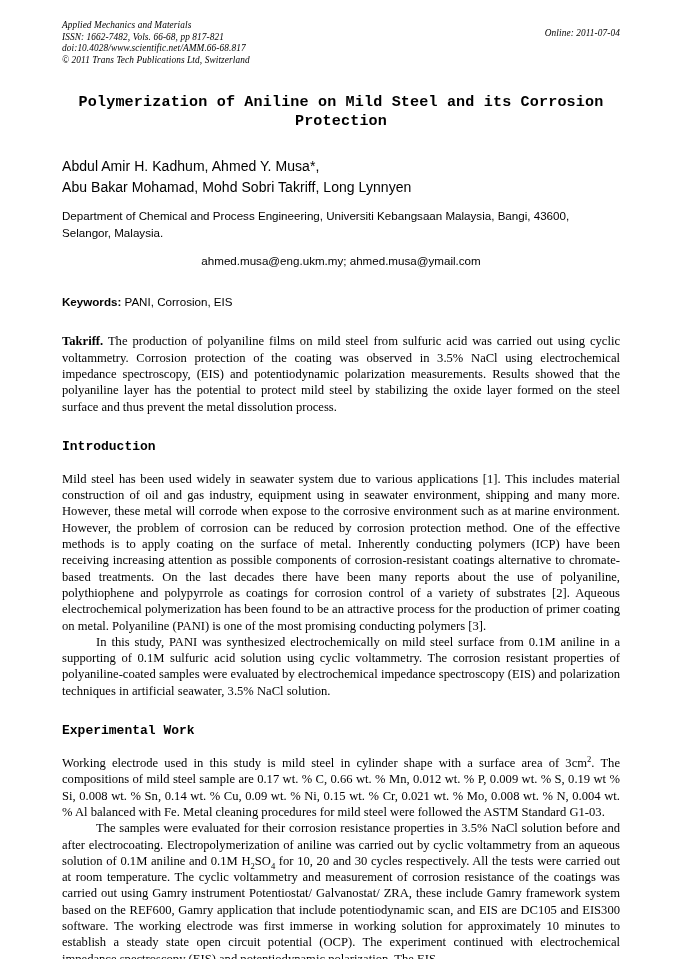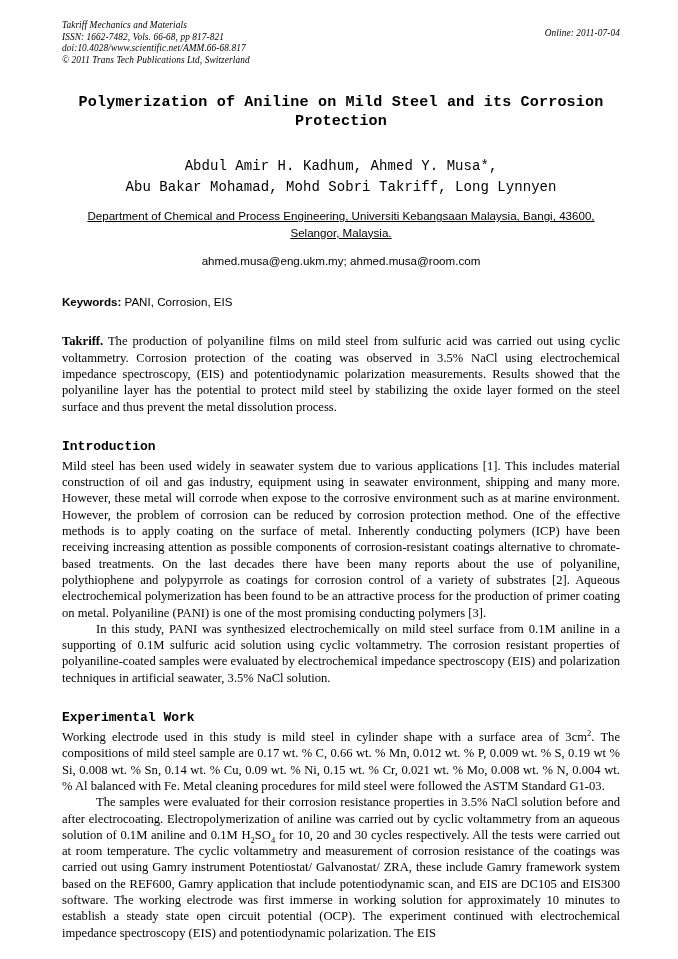--- a/index.html
+++ b/index.html
@@ -47,33 +47,30 @@
     margin-top: 27px;
     text-align: center;
     font-family: Liberation Mono, monospace;
     font-weight: bold;
     font-size: 15.1px;
     line-height: 19px;
     letter-spacing: 0.15px;
   }
   .authors {
     margin-top: 25px;
-    text-align: center;
-    font-family: Liberation Mono, monospace;
+    font-family: Liberation Sans, sans-serif;
     font-size: 14px;
     line-height: 20.5px;
     letter-spacing: 0.05px;
   }
   .affiliation {
     margin-top: 11px;
-    text-align: center;
     font-family: "Liberation Sans", "DejaVu Sans", sans-serif;
     font-size: 11.6px;
     line-height: 16.5px;
-    text-decoration: underline;
   }
   .emails {
     margin-top: 12px;
     text-align: center;
     font-family: "Liberation Sans", "DejaVu Sans", sans-serif;
     font-size: 11.6px;
     line-height: 16px;
   }
   .keywords {
     margin-top: 25px;
@@ -93,56 +90,56 @@
   .abstract .ab-label { font-weight: bold; }
 
   .section-head {
     margin-top: 24px;
     font-weight: bold;
     font-size: 13px;
     line-height: 16px;
     font-family: Liberation Mono, monospace;
   }
   .para {
-    margin-top: 3px;
+    margin-top: 16px;
     text-align: justify;
     font-size: 12.6px;
     line-height: 16.3px;
   }
   .para.tight { margin-top: 0; }
   .para.indent { text-indent: 34px; }
 
   sup { font-size: 0.68em; vertical-align: super; line-height: 0; }
   sub { font-size: 0.68em; vertical-align: sub; line-height: 0; }
 </style>
 </head>
 <body>
 
 <div class="page">
 
   <div class="jheader">
     <div class="left">
-      <div class="line">Takriff Mechanics and Materials</div>
+      <div class="line">Applied Mechanics and Materials</div>
       <div class="line">ISSN: 1662-7482, Vols. 66-68, pp 817-821</div>
       <div class="line">doi:10.4028/www.scientific.net/AMM.66-68.817</div>
       <div class="line">© 2011 Trans Tech Publications Ltd, Switzerland</div>
     </div>
     <div class="online">Online: 2011-07-04</div>
   </div>
 
   <div class="title">Polymerization of Aniline on Mild Steel and its Corrosion Protection</div>
 
   <div class="authors">
     <div>Abdul Amir H. Kadhum, Ahmed Y. Musa*,</div>
     <div>Abu Bakar Mohamad, Mohd Sobri Takriff, Long Lynnyen</div>
   </div>
 
   <div class="affiliation">Department of Chemical and Process Engineering, Universiti Kebangsaan Malaysia, Bangi, 43600, Selangor, Malaysia.</div>
 
-  <div class="emails">ahmed.musa@eng.ukm.my; ahmed.musa@room.com</div>
+  <div class="emails">ahmed.musa@eng.ukm.my; ahmed.musa@ymail.com</div>
 
   <div class="keywords">
     <span class="kw-label">Keywords:</span>
     <span>PANI, Corrosion, EIS</span>
   </div>
 
   <div class="abstract">
     <span class="ab-label">Takriff.</span>
     <span>The production of polyaniline films on mild steel from sulfuric acid was carried out using cyclic voltammetry. Corrosion protection of the coating was observed in 3.5% NaCl using electrochemical impedance spectroscopy, (EIS) and potentiodynamic polarization measurements. Results showed that the polyaniline layer has the potential to protect mild steel by stabilizing the oxide layer formed on the steel surface and thus prevent the metal dissolution process.</span>
   </div>

